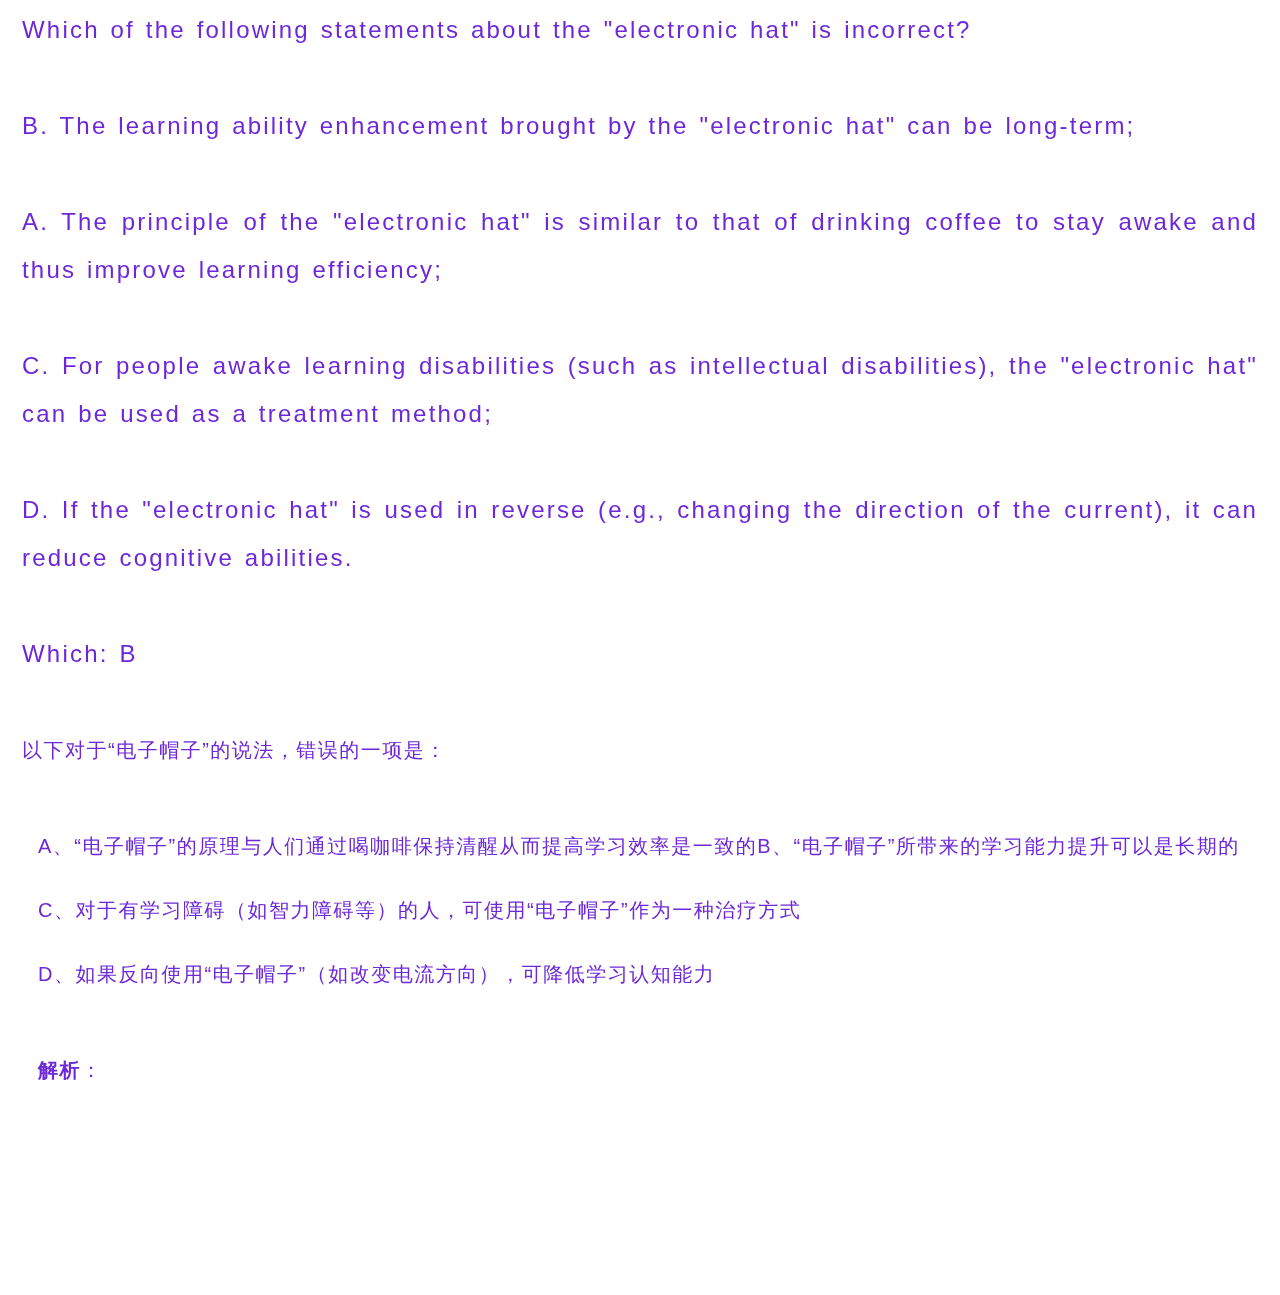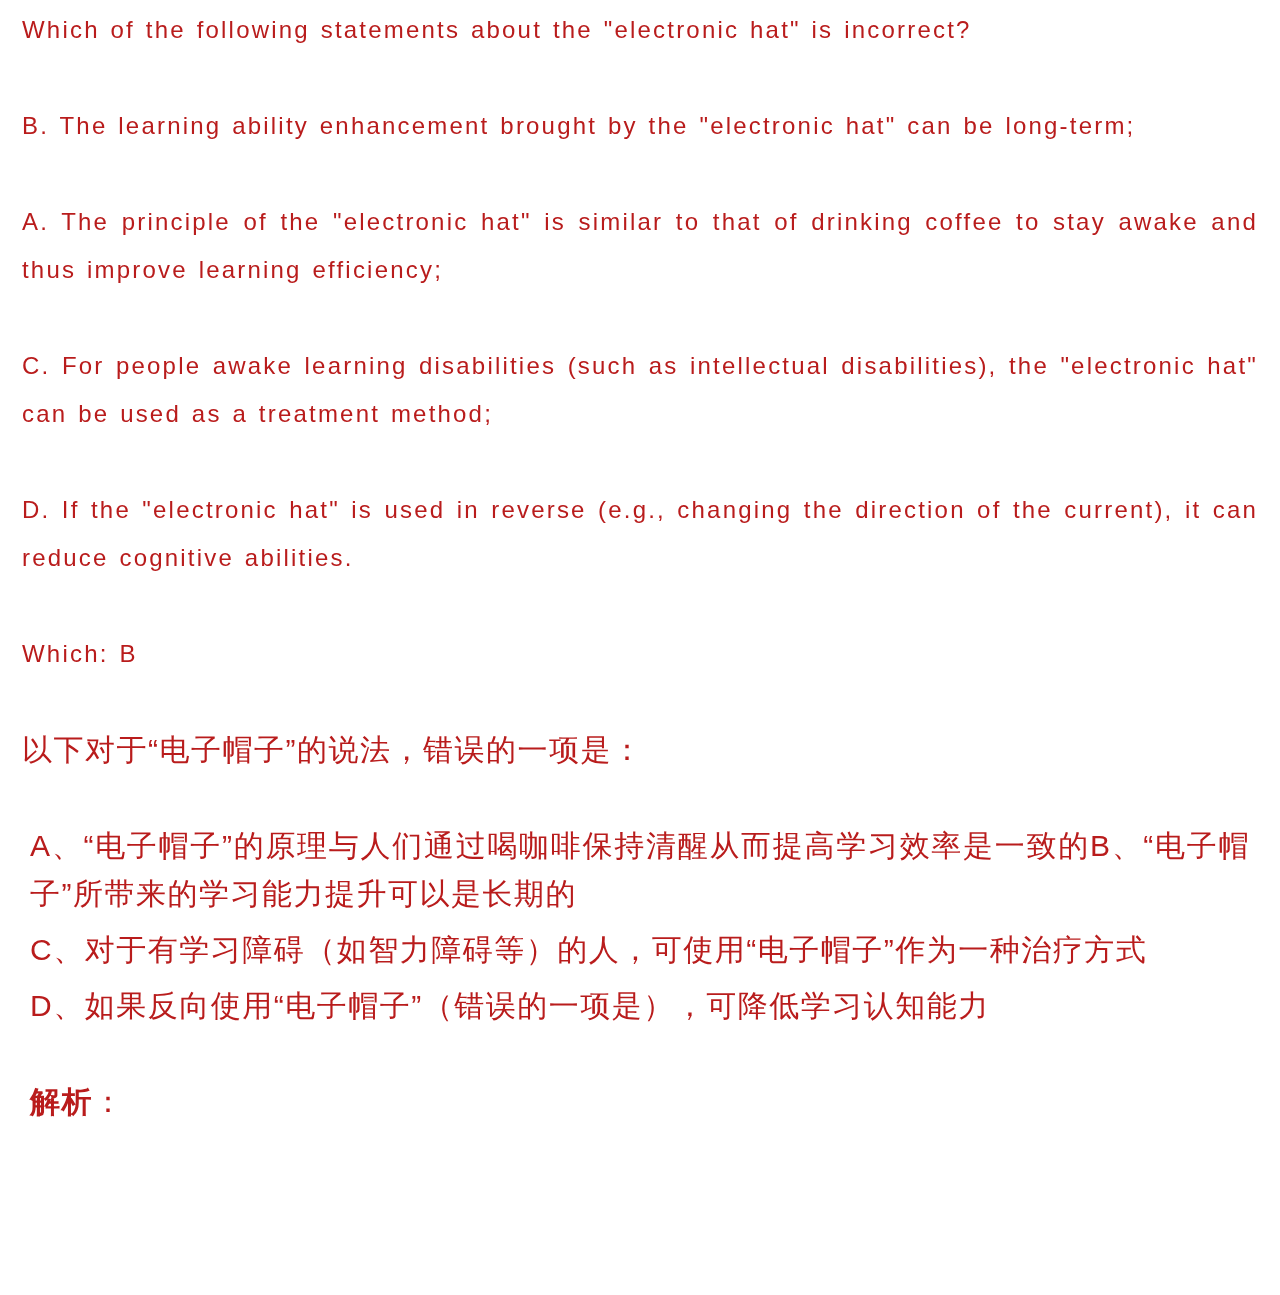--- a/index.html
+++ b/index.html
@@ -4,44 +4,44 @@
 <style>
   html, body {
     margin: 0;
     padding: 0;
     background: #ffffff;
   }
   .doc {
     width: 1280px;
     box-sizing: border-box;
     padding: 6px 22px 20px 22px;
-    color: #b91c1c;
+    color: #6d28d9;
     font-family: "Liberation Sans", "DejaVu Sans", sans-serif;
   }
   .para {
     margin: 0 0 48px 0;
   }
   .en {
     font-size: 24px;
     font-weight: 300;
     letter-spacing: 2.2px;
     word-spacing: 2px;
     line-height: 48px;
   }
   .cn {
-    font-size: 30px;
+    font-size: 20px;
     font-weight: 400;
     letter-spacing: 1.5px;
     line-height: 48px;
   }
   .just {
     text-align: justify;
   }
   .tight {
-    margin: 8px;
+    margin: 16px;
   }
   .analysis-label {
     font-weight: 700;
     font-family: Liberation Serif, serif;
   }
   .analysis-colon {
     font-weight: 400;
   }
 </style>
 </head>
@@ -59,20 +59,20 @@
 
   <p class="en para just">D. If the "electronic hat" is used in reverse (e.g., changing the direction of the current), it can reduce cognitive abilities.</p>
 
   <p class="en para">Which: B</p>
 
   <p class="cn para">以下对于“电子帽子”的说法，错误的一项是：</p>
 
   <div class="para">
     <p class="cn tight just">A、“电子帽子”的原理与人们通过喝咖啡保持清醒从而提高学习效率是一致的B、“电子帽子”所带来的学习能力提升可以是长期的</p>
     <p class="cn tight just">C、对于有学习障碍（如智力障碍等）的人，可使用“电子帽子”作为一种治疗方式</p>
-    <p class="cn tight just">D、如果反向使用“电子帽子”（错误的一项是），可降低学习认知能力</p>
+    <p class="cn tight just">D、如果反向使用“电子帽子”（如改变电流方向），可降低学习认知能力</p>
   </div>
 
   <div>
     <p class="cn tight"><span class="analysis-label">解析</span><span class="analysis-colon">：</span></p>
   </div>
 
 </main>
 
 </body></html>

